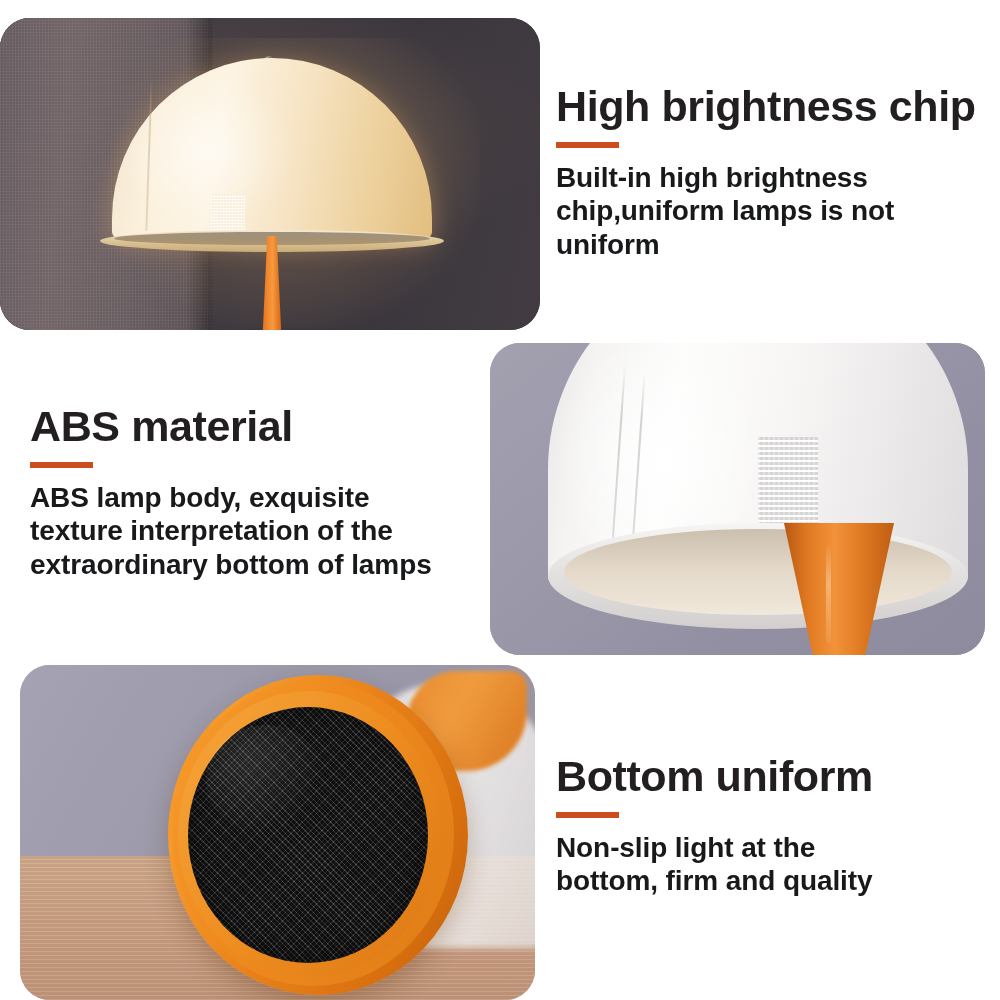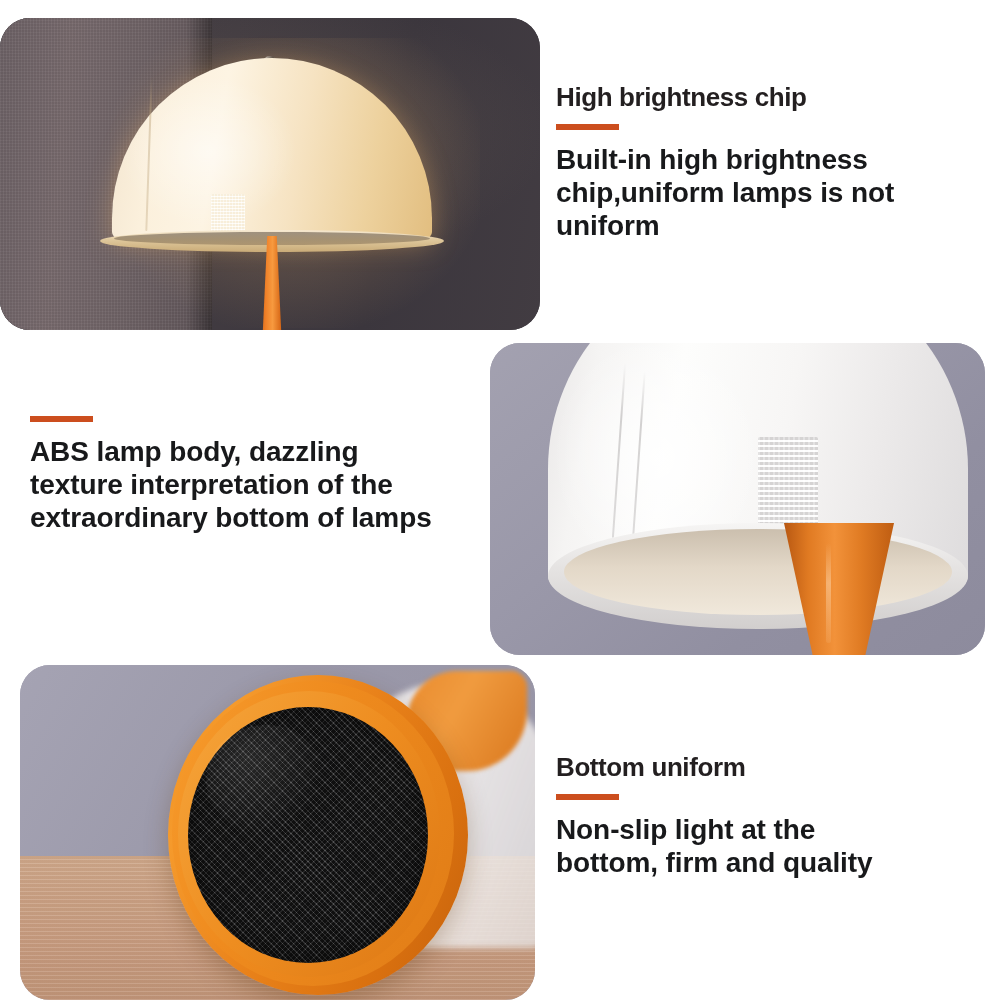--- a/index.html
+++ b/index.html
@@ -24,21 +24,21 @@
   .photo-panel {
     position: absolute;
     overflow: hidden;
     border-radius: 30px;
   }
 
   
   .text-block { position: absolute; }
 
   .feature-title {
-    font-size: 26px;
+    font-size: 43px;
     font-weight: bold;
     color: #231f20;
     letter-spacing: -0.4px;
     line-height: 1.08;
     white-space: nowrap;
   }
 
   .accent-bar {
     width: 63px;
     height: 6px;
@@ -269,23 +269,24 @@
     <div class="p2-seam-a"></div>
     <div class="p2-seam-b"></div>
     <div class="p2-mesh"></div>
     <div class="p2-rim-outer"></div>
     <div class="p2-rim-inner"></div>
     <div class="p2-stem"></div>
     <div class="p2-stem-shine"></div>
   </div>
 
   <div class="text-block" style="left:30px; top:403px; width:450px;">
+    <div class="feature-title">ABS material</div>
     <div class="accent-bar"></div>
     <div class="feature-desc">
-      <div>ABS lamp body, dazzling</div>
+      <div>ABS lamp body, exquisite</div>
       <div>texture interpretation of the</div>
       <div>extraordinary bottom of lamps</div>
     </div>
   </div>
 
   <div class="photo-panel" id="panel-base-closeup">
     <div class="p3-wall"></div>
     <div class="p3-table"></div>
     <div class="p3-shade-blur"></div>
     <div class="p3-arm"></div>

